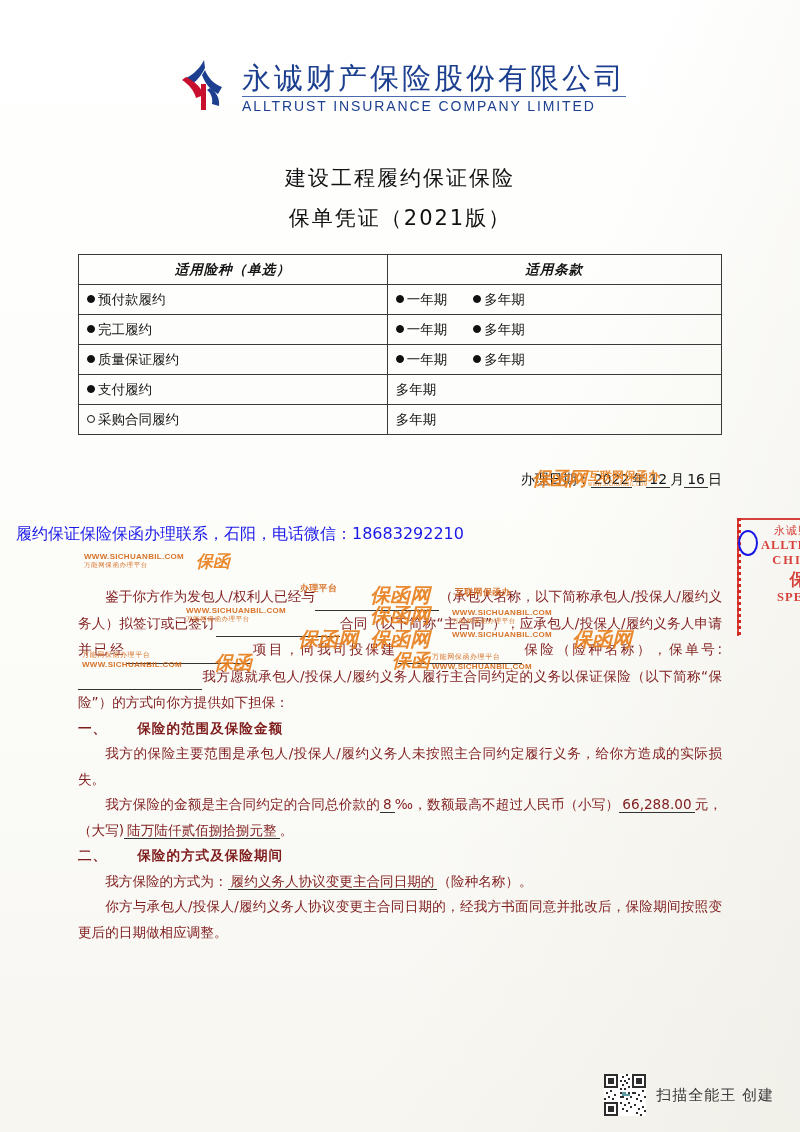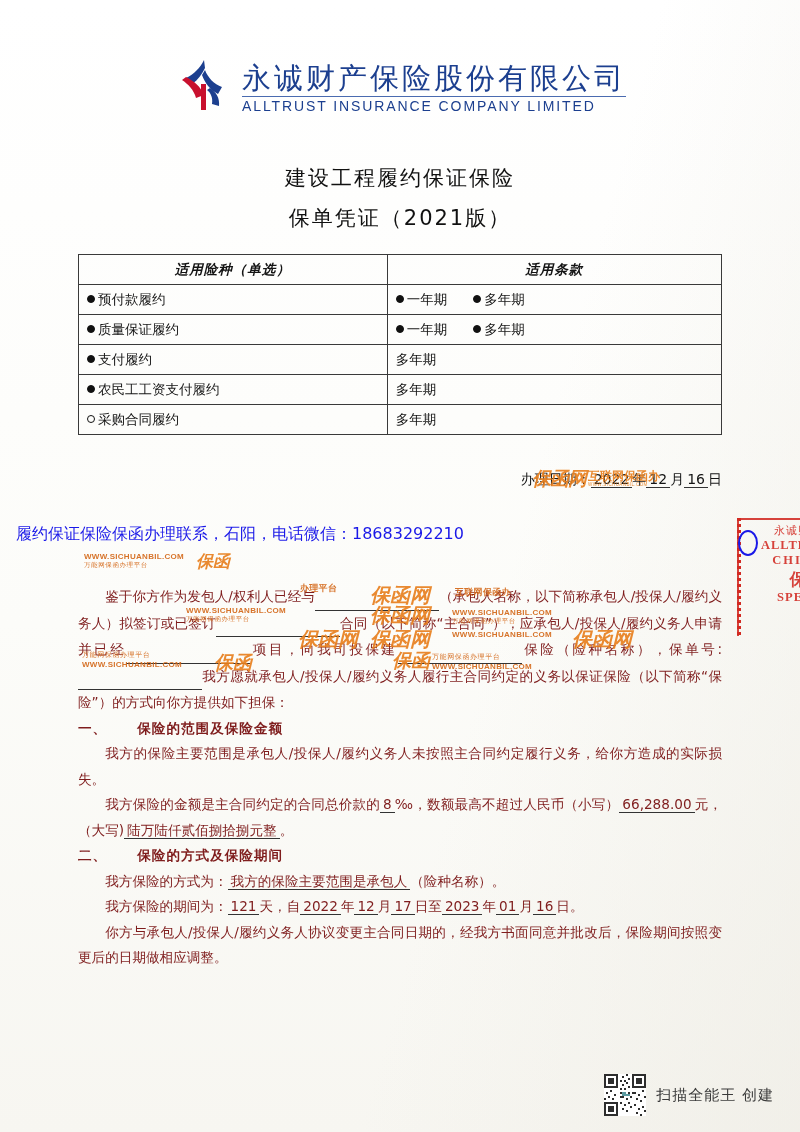--- a/index.html
+++ b/index.html
@@ -364,37 +364,37 @@
       <tr>
         <td>
           <span class="radio filled"></span><span>预付款履约</span>
         </td>
         <td>
           <span class="term-opt"><span class="radio filled"></span><span>一年期</span></span><span class="term-opt"><span class="radio filled"></span><span>多年期</span></span>
         </td>
       </tr>
       <tr>
         <td>
-          <span class="radio filled"></span><span>质量保证履约</span>
+          <span class="radio filled"></span><span>完工履约</span>
         </td>
         <td>
           <span class="term-opt"><span class="radio filled"></span><span>一年期</span></span><span class="term-opt"><span class="radio filled"></span><span>多年期</span></span>
         </td>
       </tr>
       <tr>
         <td>
-          <span class="radio filled"></span><span>支付履约</span>
-        </td>
-        <td>
-          <span class="term-plain">多年期</span>
+          <span class="radio filled"></span><span>质量保证履约</span>
+        </td>
+        <td>
+          <span class="term-opt"><span class="radio filled"></span><span>一年期</span></span><span class="term-opt"><span class="radio filled"></span><span>多年期</span></span>
         </td>
       </tr>
       <tr>
         <td>
-          <span class="radio filled"></span><span>农民工工资支付履约</span>
+          <span class="radio filled"></span><span>支付履约</span>
         </td>
         <td>
           <span class="term-plain">多年期</span>
         </td>
       </tr>
       <tr>
         <td>
           <span class="radio hollow"></span><span>采购合同履约</span>
         </td>
         <td>
@@ -424,26 +424,23 @@
 
     <p class="indent">
       <span>我方保险的金额是主合同约定的合同总价款的</span><span class="blank">8</span><span>‰</span><span>，数额最高不超过人民币（小写）</span><span class="blank">66,288.00</span><span>元，（大写)</span><span class="blank">陆万陆仟贰佰捌拾捌元整</span><span>。</span>
     </p>
 
     <p class="sec-head">
       <span class="num">二、</span><span>保险的方式及保险期间</span>
     </p>
 
     <p class="indent">
-      <span>我方保险的方式为：</span><span class="blank">我方的保险主要范围是承包人</span><span>（险种名称）。</span>
+      <span>我方保险的方式为：</span><span class="blank">履约义务人协议变更主合同日期的</span><span>（险种名称）。</span>
     </p>
 
-    <p class="indent">
-      <span>我方保险的期间为：</span><span class="blank">121</span><span>天，自</span><span class="blank">2022</span><span>年</span><span class="blank">12</span><span>月</span><span class="blank">17</span><span>日至</span><span class="blank">2023</span><span>年</span><span class="blank">01</span><span>月</span><span class="blank">16</span><span>日。</span>
-    </p>
 
     <p class="indent">你方与承包人/投保人/履约义务人协议变更主合同日期的，经我方书面同意并批改后，保险期间按照变更后的日期做相应调整。</p>
   </div>
 
   <div class="wm wm-logo" style="left:532px; top:466px;">
     <span class="brand">保函网</span>
     <span class="tagbox">
       <span class="tag1">互联网保函办</span>
       <span class="tag2">WWW.SICHUANBIL.COM</span>
     </span>

